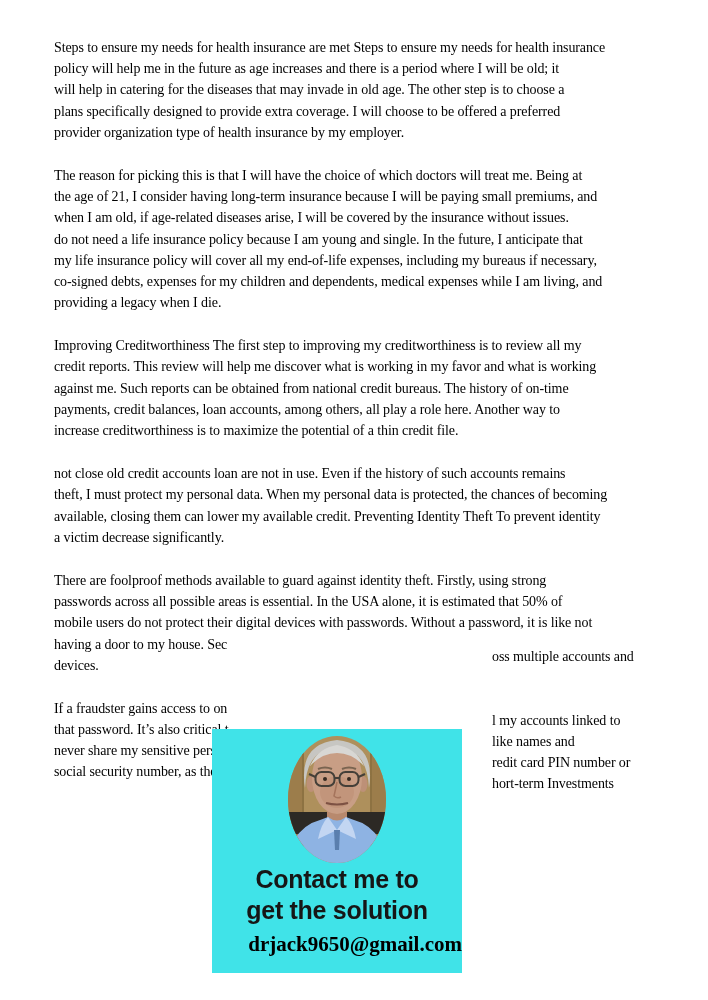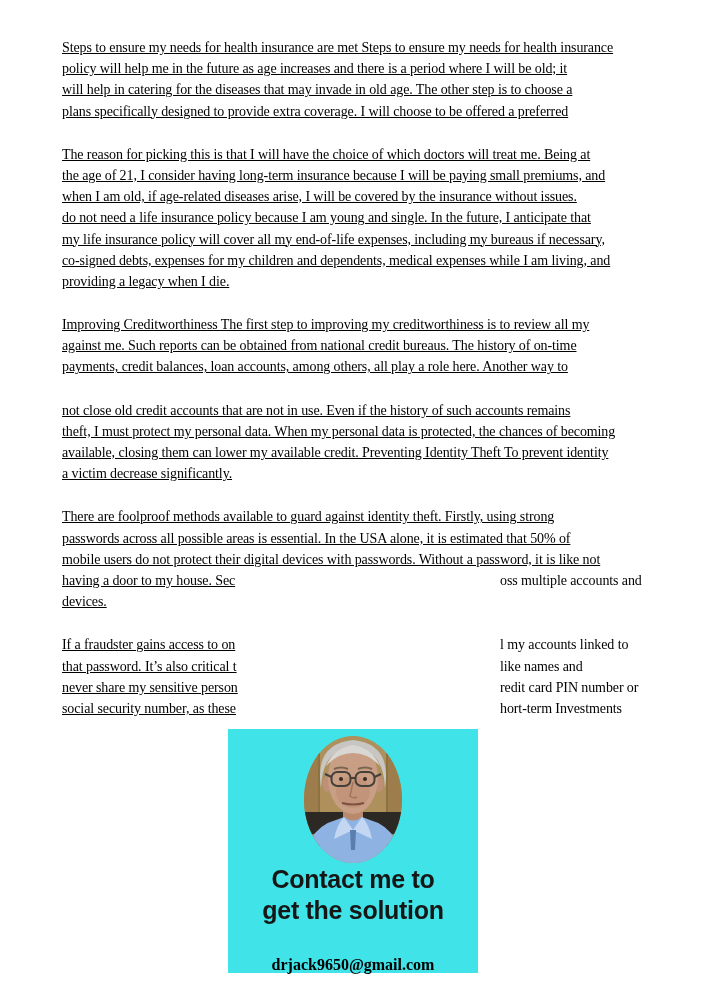--- a/index.html
+++ b/index.html
@@ -1,59 +1,62 @@
 <!DOCTYPE html>
 <html><head>
 <meta charset="utf-8">
 <style>
   html,body{margin:0;padding:0;}
   body{width:708px;height:1000px;background:#ffffff;font-family:"Liberation Serif",serif;}
   .page{position:relative;width:708px;height:1000px;overflow:hidden;background:#ffffff;}
   .doc{position:absolute;left:46px;top:37px;width:615px;color:#000000;}
-  .para{margin:0 0 22px 16px;text-decoration:underline;}
+  .para{margin:0 0 22px 8px;}
   .line{position:relative;height:21.2px;line-height:21.2px;font-size:14px;letter-spacing:-0.1px;white-space:nowrap;}
-  .rfrag{position:absolute;left:432px;top:0;white-space:nowrap;padding-left:6px;}
-  .overlay{position:absolute;left:228px;top:729px;width:250px;height:244px;background:#40e3e8;z-index:10;}
+  .rfrag{position:absolute;left:432px;top:12px;white-space:nowrap;padding-left:6px;}
+  .overlay{position:absolute;left:212px;top:729px;width:250px;height:244px;background:#40e3e8;z-index:10;}
   .photo{position:absolute;left:50%;top:7px;width:98px;height:127px;transform:translateX(-50%);
          border-radius:50%;overflow:hidden;}
   .photo svg{display:block;}
   .heading{position:absolute;left:0;top:135px;width:100%;text-align:center;
            font-family:"Liberation Sans",sans-serif;font-weight:700;font-size:25px;
            line-height:31px;letter-spacing:-0.3px;color:#161616;}
-  .email{position:absolute;left:0;top:203px;width:100%;text-align:center;
-         font-family:"Liberation Serif",serif;font-weight:700;font-size:16px;color:#000000;margin-top:24px;}
+  .email{position:absolute;left:0;top:203px;width:100%;text-align:right;
+         font-family:"Liberation Serif",serif;font-weight:700;font-size:21px;color:#000000;}
 </style>
 </head>
 <body>
 
 <div class="page">
 
   <div class="doc" id="doc">
       <div class="para">
         <div class="line">Steps to ensure my needs for health insurance are met Steps to ensure my needs for health insurance</div>
         <div class="line">policy will help me in the future as age increases and there is a period where I will be old; it</div>
         <div class="line">will help in catering for the diseases that may invade in old age. The other step is to choose a</div>
         <div class="line">plans specifically designed to provide extra coverage. I will choose to be offered a preferred</div>
+        <div class="line">provider organization type of health insurance by my employer.</div>
       </div>
       <div class="para">
         <div class="line">The reason for picking this is that I will have the choice of which doctors will treat me. Being at</div>
         <div class="line">the age of 21, I consider having long-term insurance because I will be paying small premiums, and</div>
         <div class="line">when I am old, if age-related diseases arise, I will be covered by the insurance without issues.</div>
         <div class="line">do not need a life insurance policy because I am young and single. In the future, I anticipate that</div>
         <div class="line">my life insurance policy will cover all my end-of-life expenses, including my bureaus if necessary,</div>
         <div class="line">co-signed debts, expenses for my children and dependents, medical expenses while I am living, and</div>
         <div class="line">providing a legacy when I die.</div>
       </div>
       <div class="para">
         <div class="line">Improving Creditworthiness The first step to improving my creditworthiness is to review all my</div>
+        <div class="line">credit reports. This review will help me discover what is working in my favor and what is working</div>
         <div class="line">against me. Such reports can be obtained from national credit bureaus. The history of on-time</div>
         <div class="line">payments, credit balances, loan accounts, among others, all play a role here. Another way to</div>
+        <div class="line">increase creditworthiness is to maximize the potential of a thin credit file.</div>
       </div>
       <div class="para">
-        <div class="line">not close old credit accounts that are not in use. Even if the history of such accounts remains</div>
+        <div class="line">not close old credit accounts loan are not in use. Even if the history of such accounts remains</div>
         <div class="line">theft, I must protect my personal data. When my personal data is protected, the chances of becoming</div>
         <div class="line">available, closing them can lower my available credit. Preventing Identity Theft To prevent identity</div>
         <div class="line">a victim decrease significantly.</div>
       </div>
       <div class="para">
         <div class="line">There are foolproof methods available to guard against identity theft. Firstly, using strong</div>
         <div class="line">passwords across all possible areas is essential. In the USA alone, it is estimated that 50% of</div>
         <div class="line">mobile users do not protect their digital devices with passwords. Without a password, it is like not</div>
         <div class="line"><span>having a door to my house. Sec</span><span class="rfrag">oss multiple accounts and</span></div>
         <div class="line">devices.</div>

